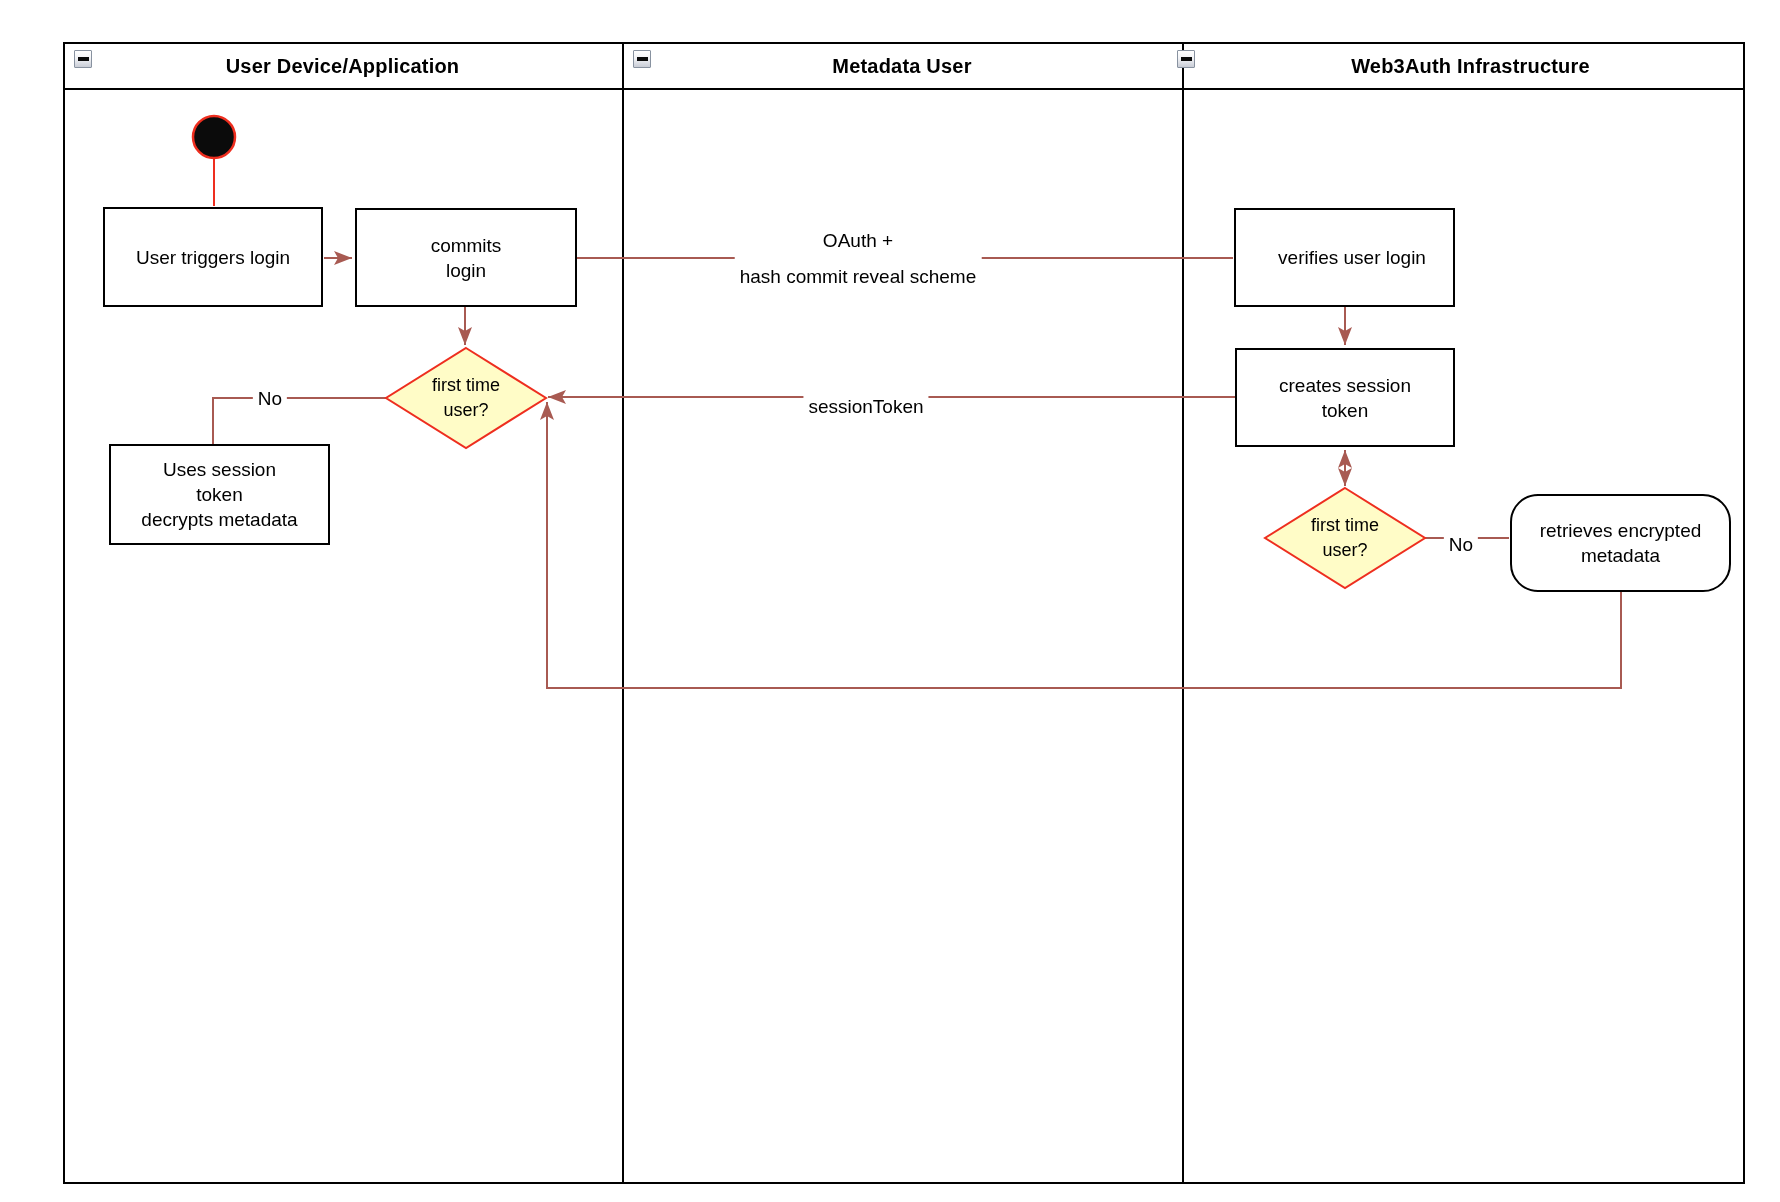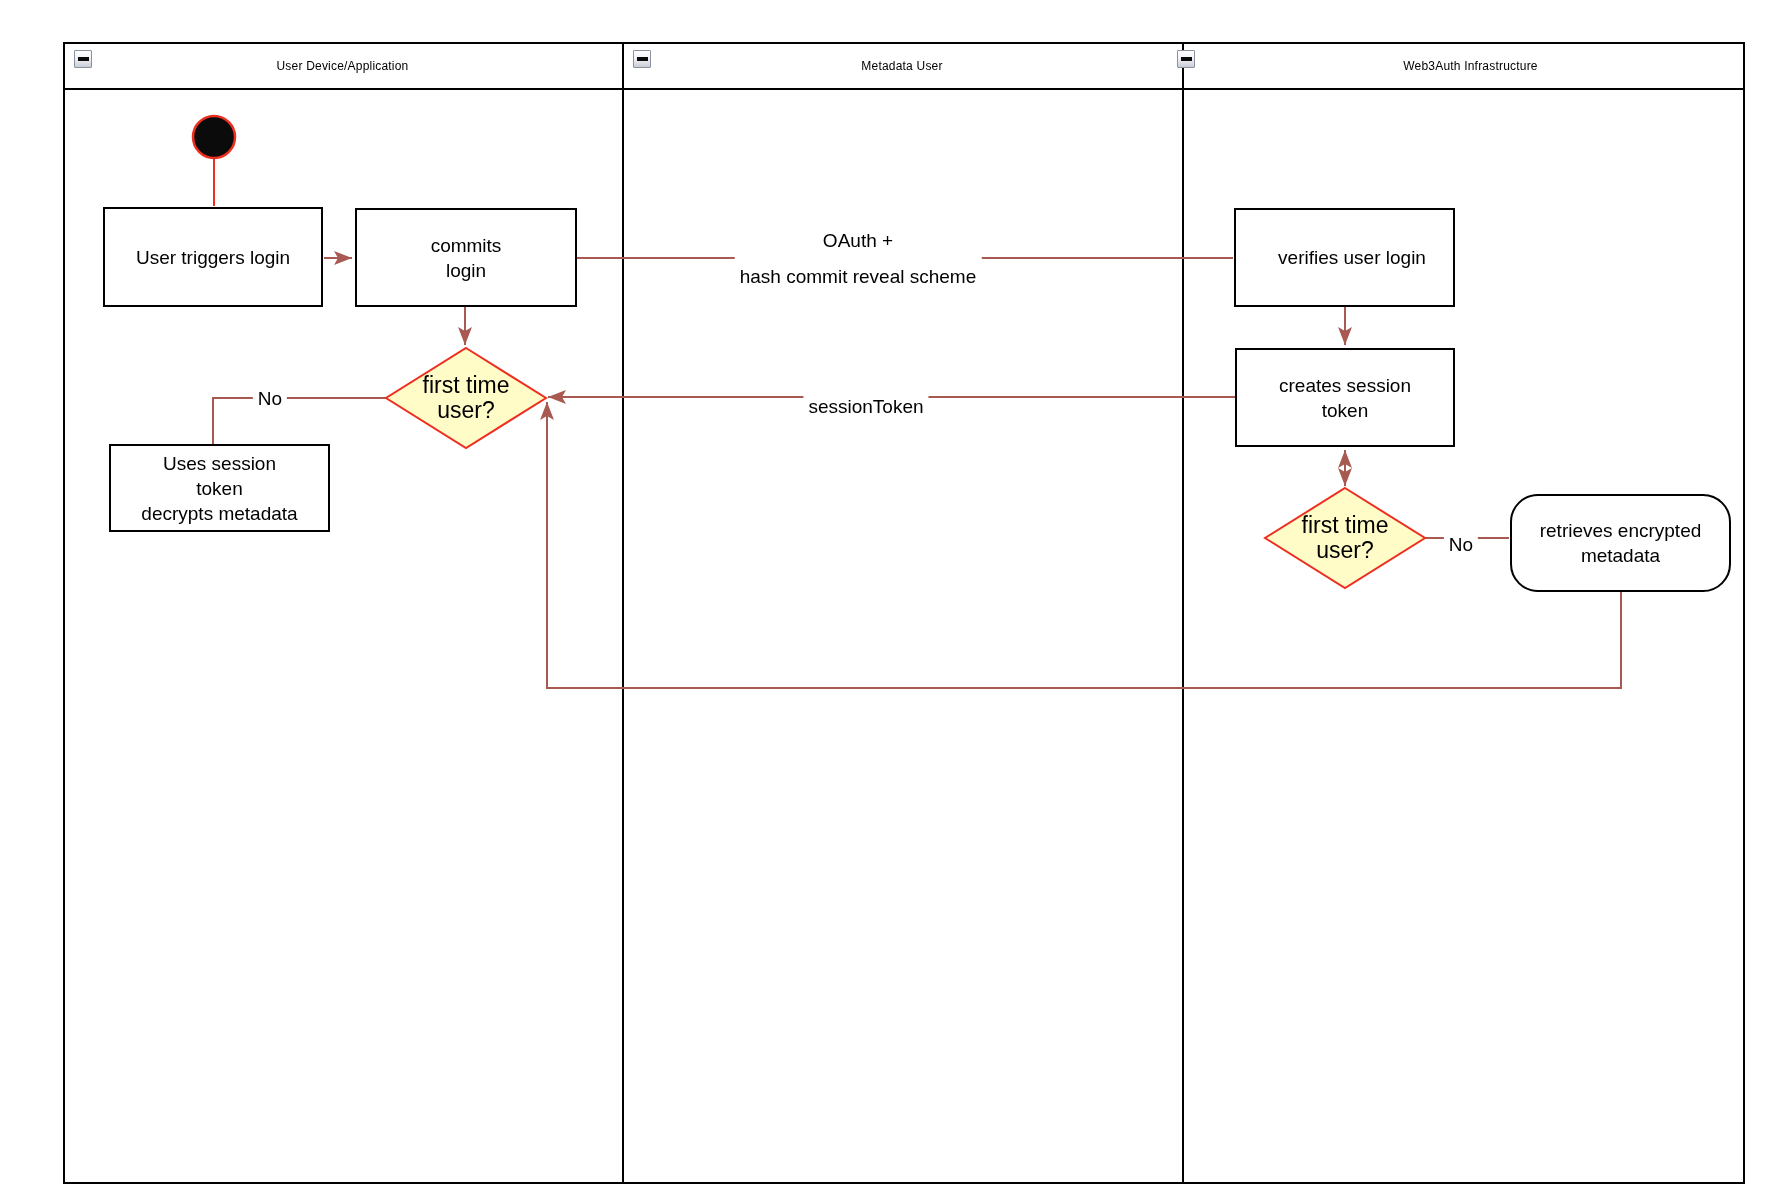--- a/index.html
+++ b/index.html
@@ -6,32 +6,32 @@
   .canvas{
     position:relative;width:1780px;height:1202px;background:#ffffff;
     font-family:"Liberation Sans",sans-serif;color:#000;overflow:hidden;
   }
   
   .pool{position:absolute;left:63px;top:42px;width:1682px;height:1142px;
     border:2px solid #000;box-sizing:border-box;background:#fff;}
   .lane-sep{position:absolute;top:42px;width:2px;height:1142px;background:#000;}
   .header-underline{position:absolute;left:63px;top:88px;width:1682px;height:2px;background:#000;}
   .lane-header{position:absolute;top:44px;height:44px;display:flex;align-items:center;justify-content:center;}
-  .lane-title{font-weight:normal;font-size:12px;letter-spacing:.2px;}
+  .lane-title{font-weight:bold;font-size:20px;letter-spacing:.2px;}
   .collapse-btn{position:absolute;left:9px;top:6px;width:18px;height:18px;box-sizing:border-box;
     border:1px solid #8892a0;background:linear-gradient(180deg,#ffffff 0%,#f2f3f6 45%,#c9cdd6 100%);
     display:flex;align-items:center;justify-content:center;border-radius:1px;cursor:pointer;}
   .collapse-btn .bar{width:11px;height:4px;background:#0a0a0a;}
   
   .node{position:absolute;box-sizing:border-box;border:2px solid #000;background:#fff;
     display:flex;align-items:center;justify-content:center;text-align:center;
     font-size:19px;line-height:25px;white-space:pre-line;}
   
   .diamond-label{position:absolute;display:flex;align-items:center;justify-content:center;
-    text-align:center;font-size:23px;line-height:25px;white-space:pre-line;}
+    text-align:center;font-size:18px;line-height:25px;white-space:pre-line;}
   
   .edge-label{position:absolute;transform:translate(-50%,-50%);background:#ffffff;
     padding:1px 5px;font-size:19px;line-height:36px;text-align:center;white-space:pre-line;}
   svg.overlay{position:absolute;left:0;top:0;pointer-events:none;}
 </style>
 </head>
 <body>
 
 <div class="canvas">
 
@@ -82,21 +82,21 @@
     <polygon points="466,348 546,398 466,448 386,398" fill="#FFFCC7" stroke="#EE2E1F" stroke-width="2"></polygon>
     <polygon points="1345,488 1425,538 1345,588 1265,538" fill="#FFFCC7" stroke="#EE2E1F" stroke-width="2"></polygon>
   </svg>
 
   <div class="node" style="left:103px;top:207px;width:220px;height:100px;text-align:center;">User triggers login</div>
   <div class="node" style="left:355px;top:208px;width:222px;height:99px;">commits
 login</div>
   <div class="node" style="left:1234px;top:208px;width:221px;height:99px;padding-left:15px;">verifies user login</div>
   <div class="node" style="left:1235px;top:348px;width:220px;height:99px;">creates session
 token</div>
-  <div class="node" style="left:109px;top:444px;width:221px;height:88px;">Uses session
+  <div class="node" style="left:109px;top:444px;width:221px;height:101px;">Uses session
 token
 decrypts metadata</div>
   <div class="node" style="left:1510px;top:494px;width:221px;height:98px;border-radius:28px;">retrieves encrypted
 metadata</div>
 
   <div class="diamond-label" style="left:386px;top:348px;width:160px;height:100px;">first time
 user?</div>
   <div class="diamond-label" style="left:1265px;top:488px;width:160px;height:100px;">first time
 user?</div>
 

